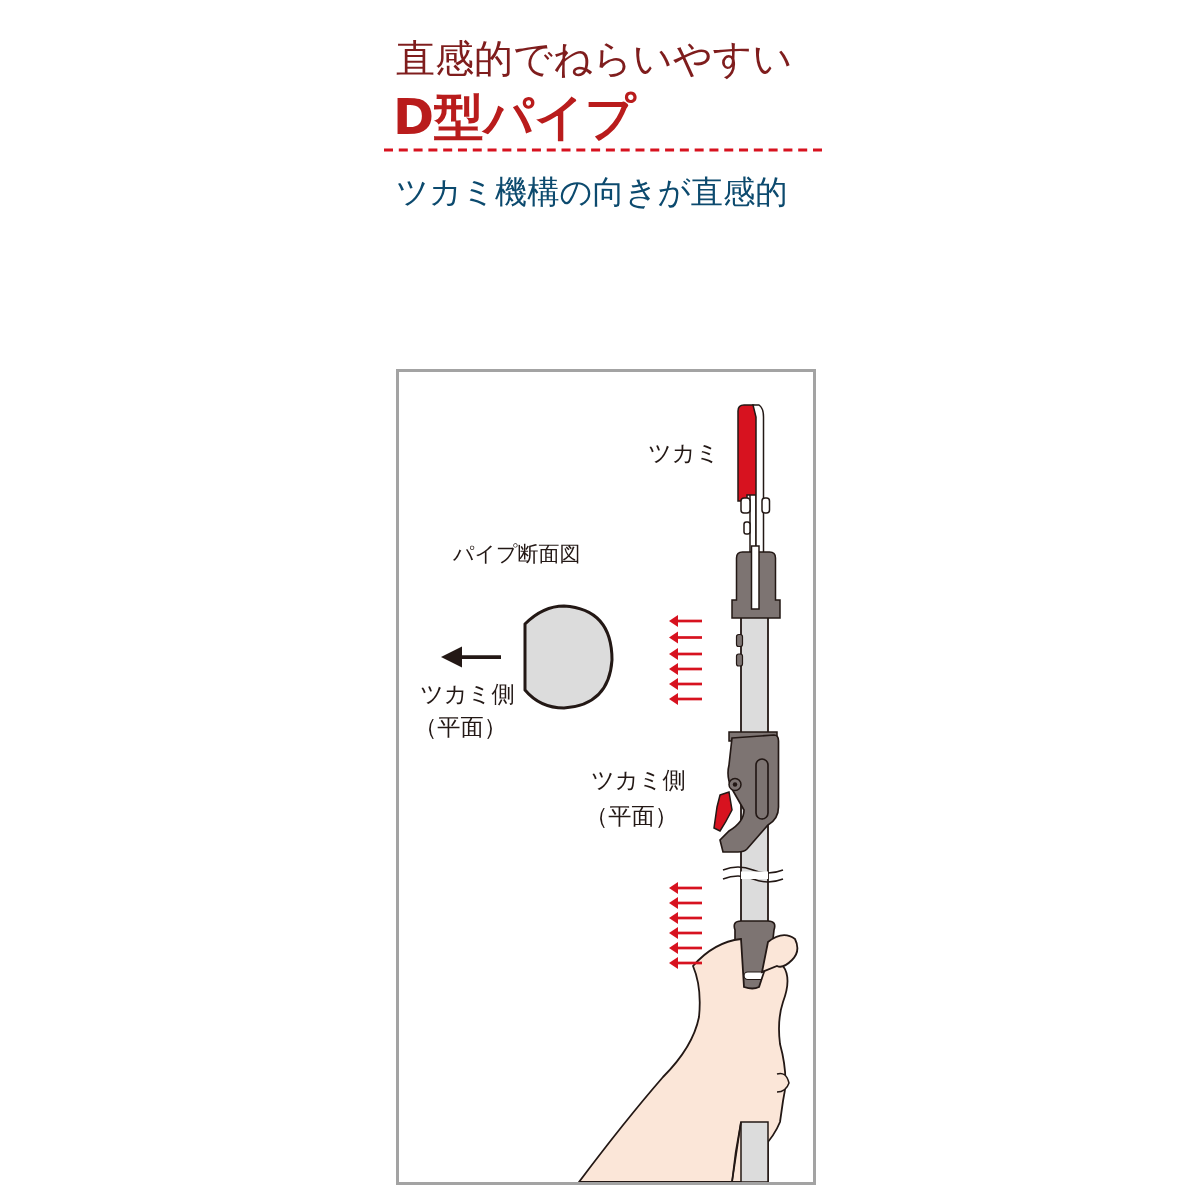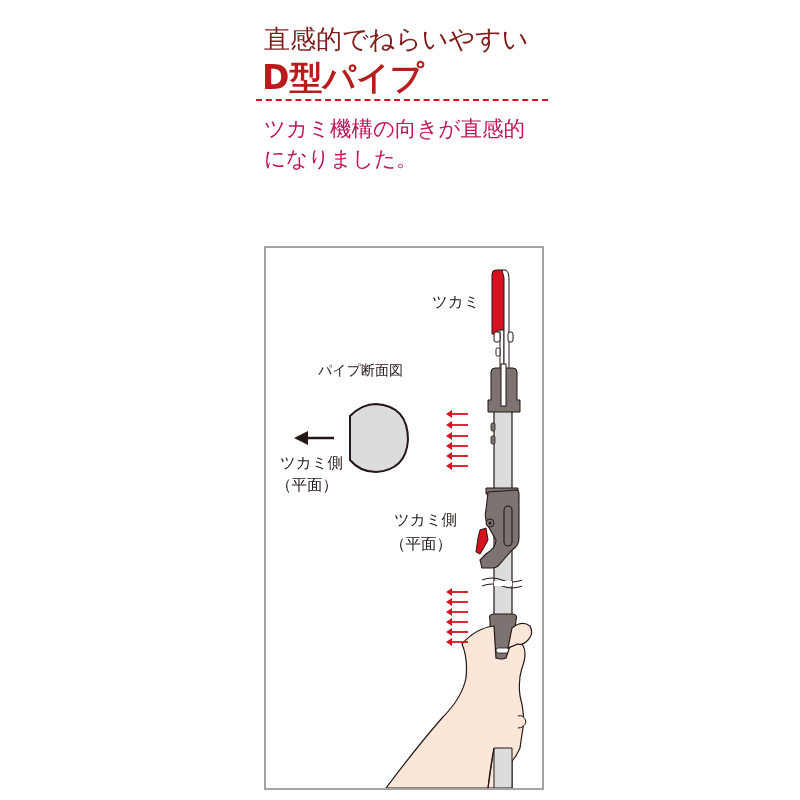--- a/index.html
+++ b/index.html
@@ -5,37 +5,36 @@
     html, body { margin: 0; padding: 0; background: #ffffff; }
     body { width: 800px; height: 800px; position: relative; overflow: hidden;
            font-family: "DejaVu Sans", sans-serif; color: #231815; }
     .heading-sub { position: absolute; left: 264px; top: 22px; font-size: 26px;
                    letter-spacing: 0px; color: #7f1d1d; white-space: nowrap; }
     .heading-main { position: absolute; left: 262px; top: 56px; font-size: 33px;
                     font-weight: bold; color: #b91c1c; white-space: nowrap; letter-spacing: 0px; }
     .dash-divider { position: absolute; left: 256px; top: 99px; width: 292px; height: 0;
                     border-top: 2px dashed #d7121f; }
     .body-text { position: absolute; left: 264px; top: 114px; width: 290px; font-size: 21.5px;
-                 line-height: 30px; color: #be185d; }
+                 line-height: 30px; color: #0c4a6e; }
     .body-text div { white-space: nowrap; }
     .frame { position: absolute; left: 264px; top: 246px; width: 276px; height: 540px;
              border: 2px solid #a3a3a3; box-sizing: content-box; overflow: hidden; background: #fff; }
     .frame svg { position: absolute; left: 0; top: 0; }
     .lbl { position: absolute; font-size: 15.5px; color: #231815; white-space: nowrap; line-height: 20px; }
   </style>
 </head>
 <body>
 
 <div class="heading-sub">直感的でねらいやすい</div>
 <div class="heading-main">D型パイプ</div>
 <div class="dash-divider"></div>
 
 <div class="body-text">
   <div>ツカミ機構の向きが直感的</div>
-  <div>になりました。</div>
 </div>
 
 <div class="frame">
   <svg width="276" height="540" viewBox="0 0 276 540">
 
     <rect x="228" y="160" width="18" height="380" fill="#dcdcdc" stroke="#231815" stroke-width="1.2"></rect>
 
     <g>
       <rect x="234" y="70" width="4" height="52" fill="#fff" stroke="#231815" stroke-width="1"></rect>
       <path d="M226 26 Q226 22 230 22 L236 22 Q241 23 241 30 L241 82 L232 82 L232 86 L226 86 Z" fill="#d7121f" stroke="#231815" stroke-width="1"></path>
@@ -112,18 +111,18 @@
 
     <path d="M84 168 Q96 156 110 156 Q142 158 142 192 Q140 222 110 224 Q94 224 84 212 Z" fill="#dcdcdc" stroke="#231815" stroke-width="2"></path>
 
     <g>
       <line x1="40" y1="190" x2="68" y2="190" stroke="#231815" stroke-width="2.5"></line>
       <polygon points="28,190 42,183 42,197" fill="#231815"></polygon>
     </g>
   </svg>
 
   <div class="lbl" style="left:166px; top:44px;">ツカミ</div>
-  <div class="lbl" style="left:36px; top:112px; font-size:14px;margin-left:16px;">パイプ断面図</div>
+  <div class="lbl" style="left:36px; top:112px; font-size:14px;">パイプ断面図</div>
   <div class="lbl" style="left:14px; top:205px;">ツカミ側</div>
   <div class="lbl" style="left:10px; top:227px;">（平面）</div>
   <div class="lbl" style="left:128px; top:262px;">ツカミ側</div>
   <div class="lbl" style="left:124px; top:286px;">（平面）</div>
 </div>
 
 </body></html>

